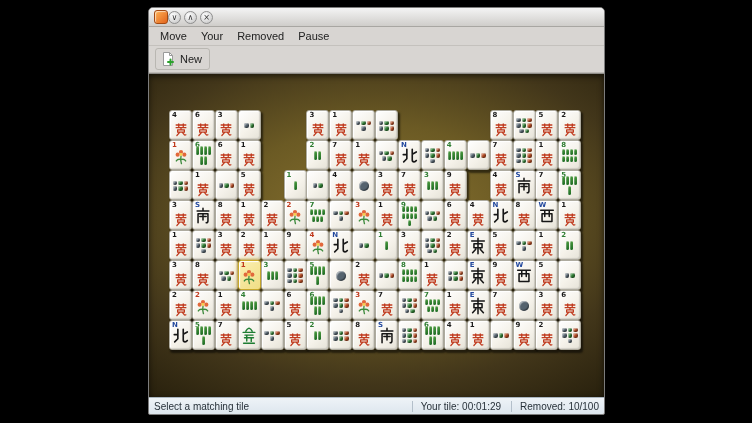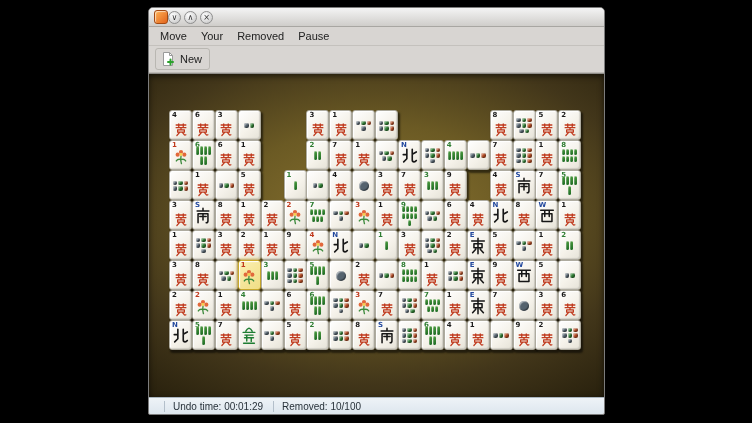--- a/index.html
+++ b/index.html
@@ -1104,18 +1104,19 @@
               <span class="pip" style="background: rgb(85, 99, 110);"></span>
               <span class="pip" style="background: rgb(46, 125, 50);"></span>
               <span class="pip" style="background: rgb(179, 74, 34);"></span>
               <span class="pip" style="background: rgb(85, 99, 110);"></span>
             </div>
           </div>
         </div>
     </div>
 
     <div class="statusbar">
-      <span class="sb-field">Undo time: 00:01:29</span>
+      <span class="sb-left">Select a matching tile</span>
+      <span class="sb-field">Your tile: 00:01:29</span>
       <span class="sb-field">Removed: 10/100</span>
     </div>
 
   </div>
 </div>
 
 </body></html>

